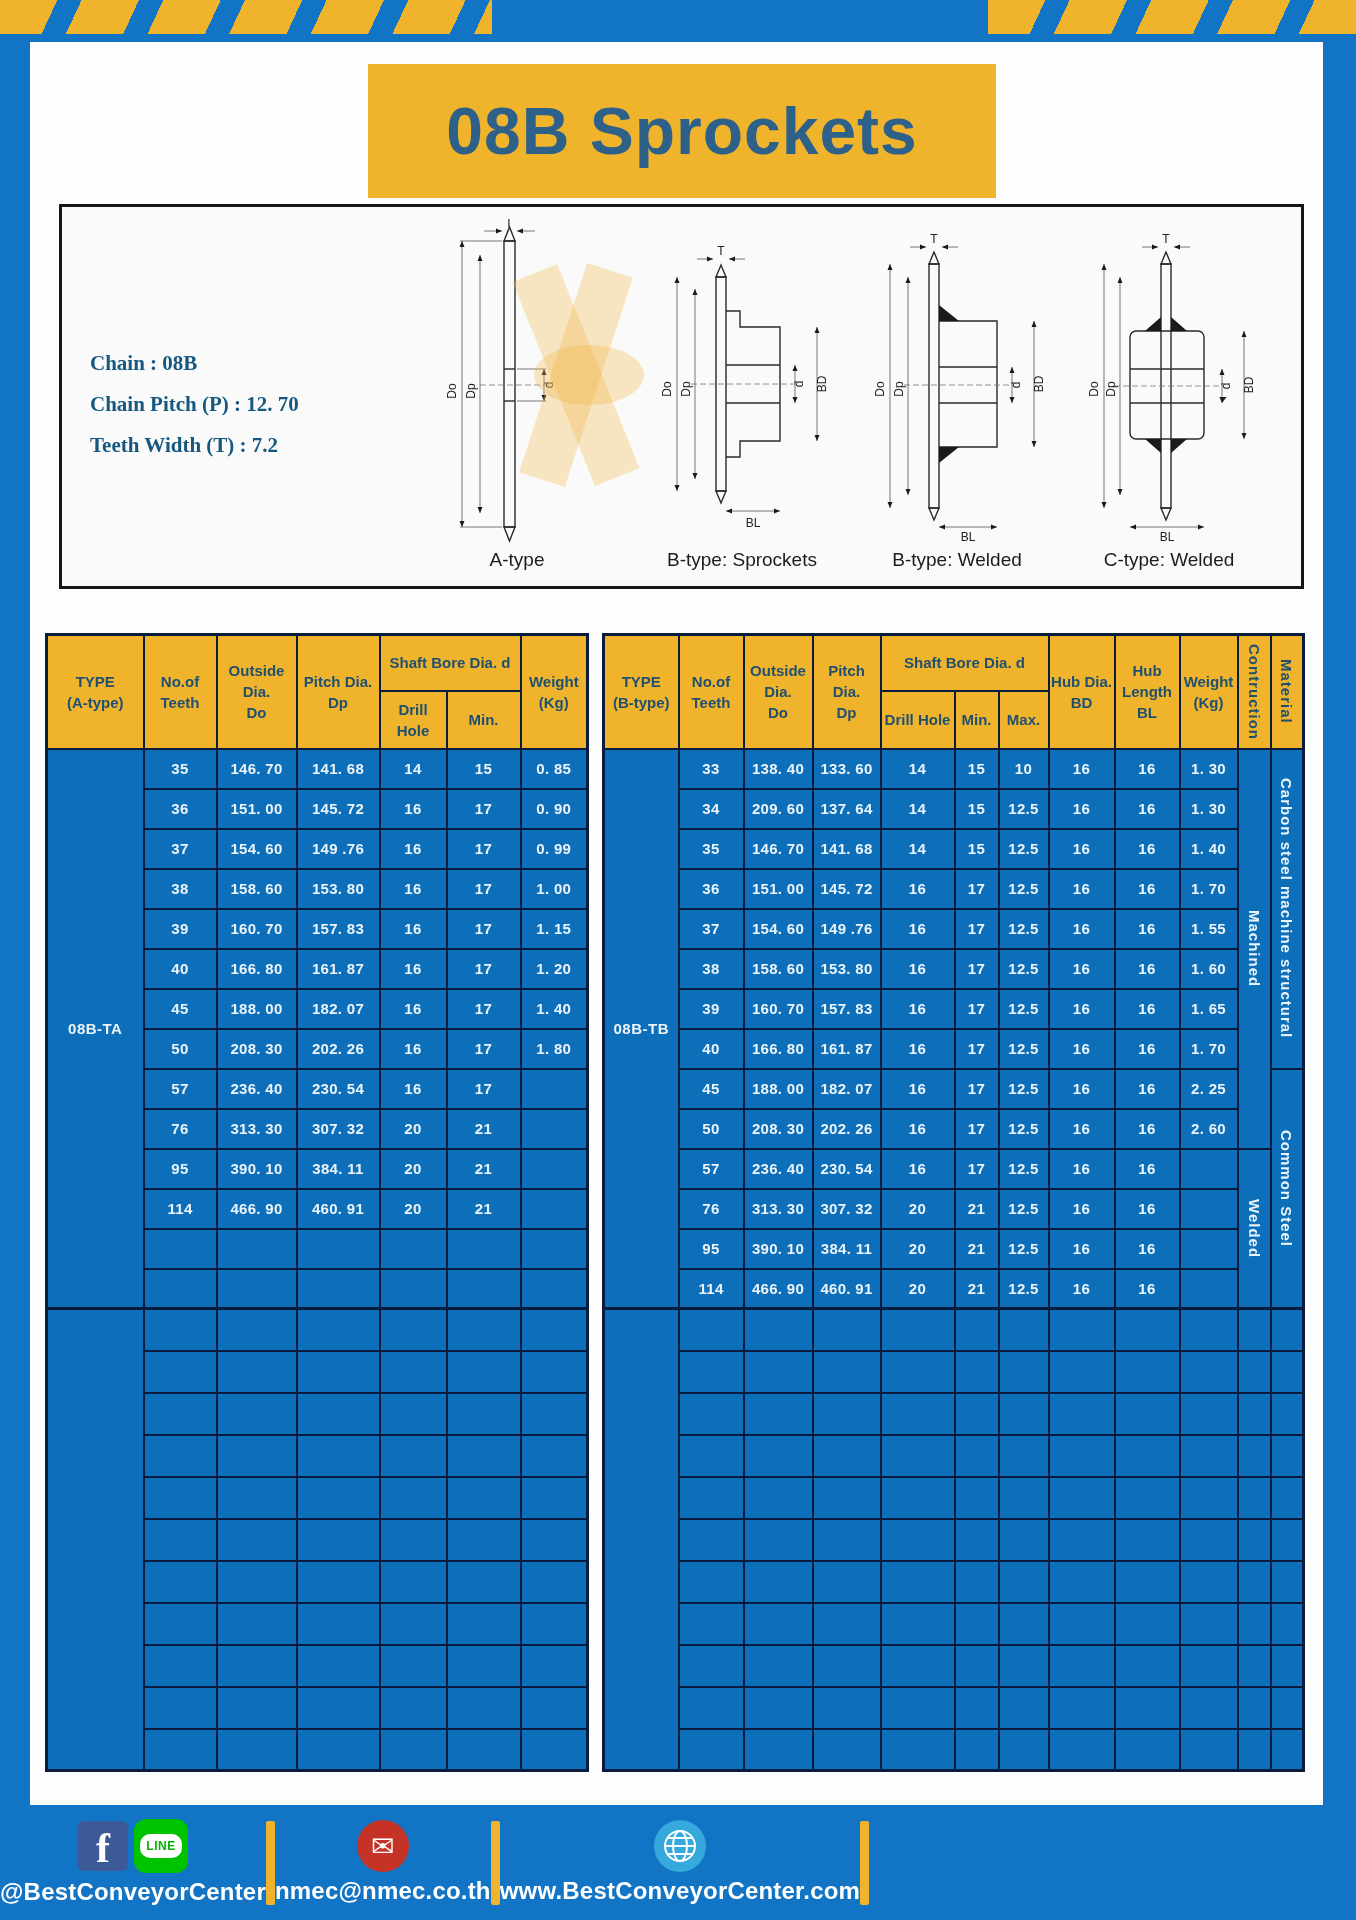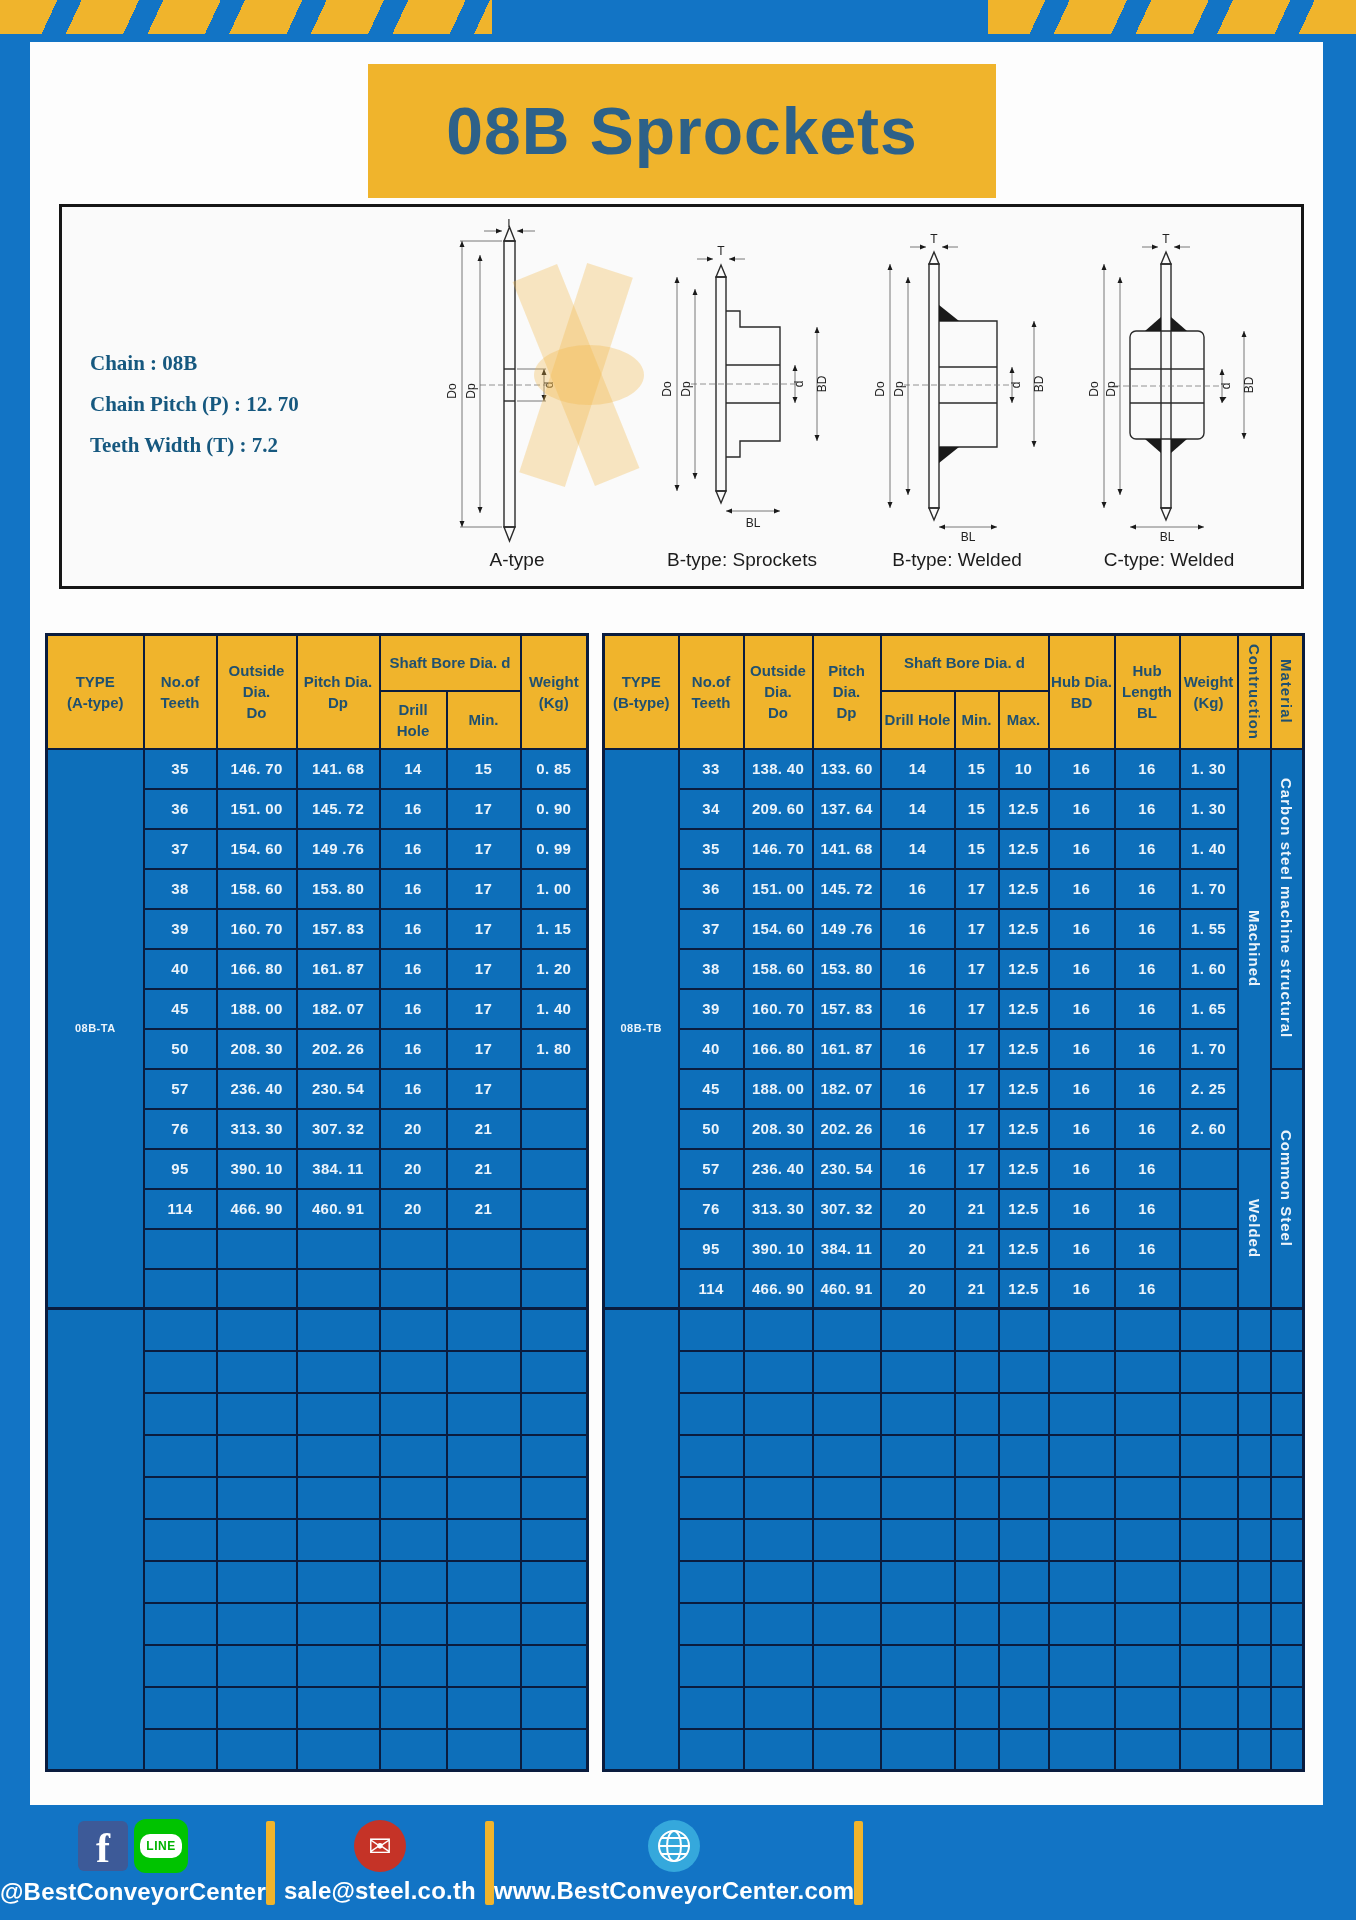--- a/index.html
+++ b/index.html
@@ -45,21 +45,21 @@
   .spec-table td{color:#ECF4FB;font-size:15px;font-weight:bold;letter-spacing:.3px;}
   .spec-table thead tr:nth-child(1){height:56px;}
   .spec-table thead tr:nth-child(2){height:58px;}
   .spec-table tbody tr{height:40px;}
   .spec-table tbody tr.bottom{height:42px;}
   .spec-table tbody tr.group-sep td{border-top:3px solid #0A1C3E;}
   .table-a{left:45px;top:633px;width:541px;}
   .table-b{left:602px;top:633px;width:700px;}
   .vhead{writing-mode:vertical-rl;text-orientation:mixed;font-size:14px;letter-spacing:1px;}
   td.vcell{writing-mode:vertical-rl;text-orientation:mixed;font-size:15px;letter-spacing:1px;}
-  td.type-cell{font-size:11px;letter-spacing:.5px;}
+  td.type-cell{font-size:15px;letter-spacing:.5px;}
   
   .footer{position:absolute;left:0;top:1805px;width:1356px;height:115px;background:#1274C5;
           display:flex;align-items:center;}
   .fgroup{display:flex;flex-direction:column;align-items:center;justify-content:center;gap:5px;height:100%;}
   .g1{flex:0 0 247px;}.g2{flex:0 0 210px;}.g3{flex:0 0 337px;border-radius:6px;}.g4{flex:1 1 auto;}
   .fdiv{flex:0 0 9px;height:84px;background:#F0B42C;border-radius:2px;}
   .ftext{font-size:24px;font-weight:bold;color:#FFFFFF;white-space:nowrap;letter-spacing:.2px;}
   .ficons{display:flex;gap:6px;align-items:center;}
   .fb-icon{width:50px;height:50px;background:#3D5A98;border-radius:6px;color:#fff;
            font-size:42px;font-weight:bold;display:flex;align-items:flex-end;justify-content:center;
@@ -858,21 +858,21 @@
         <span class="fb-icon">f</span>
         <span class="line-icon">
           <span class="line-bubble">LINE</span>
         </span>
       </div>
       <div class="ftext">@BestConveyorCenter</div>
     </div>
     <div class="fdiv"></div>
     <div class="fgroup g2">
       <span class="mail-icon">✉</span>
-      <div class="ftext">sale@steel.co.th</div>
+      <div class="ftext">nmec@nmec.co.th</div>
     </div>
     <div class="fdiv"></div>
     <div class="fgroup g3">
       <span class="globe-icon">
         <svg width="40" height="40" viewBox="0 0 40 40">
             <g stroke="#ffffff" stroke-width="2" fill="none">
           <circle cx="20" cy="20" r="15"></circle>
               <ellipse cx="20" cy="20" rx="7" ry="15"></ellipse>
           <line x1="5" y1="20" x2="35" y2="20"></line>
               <line x1="7" y1="12" x2="33" y2="12"></line>

